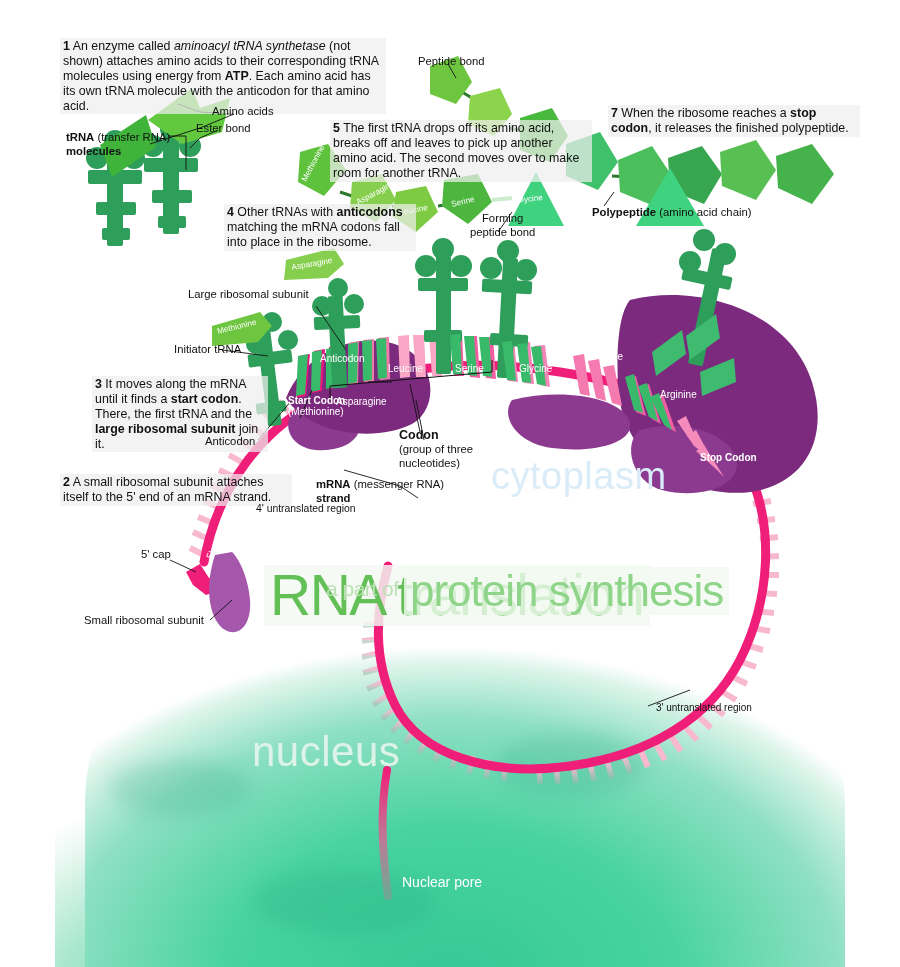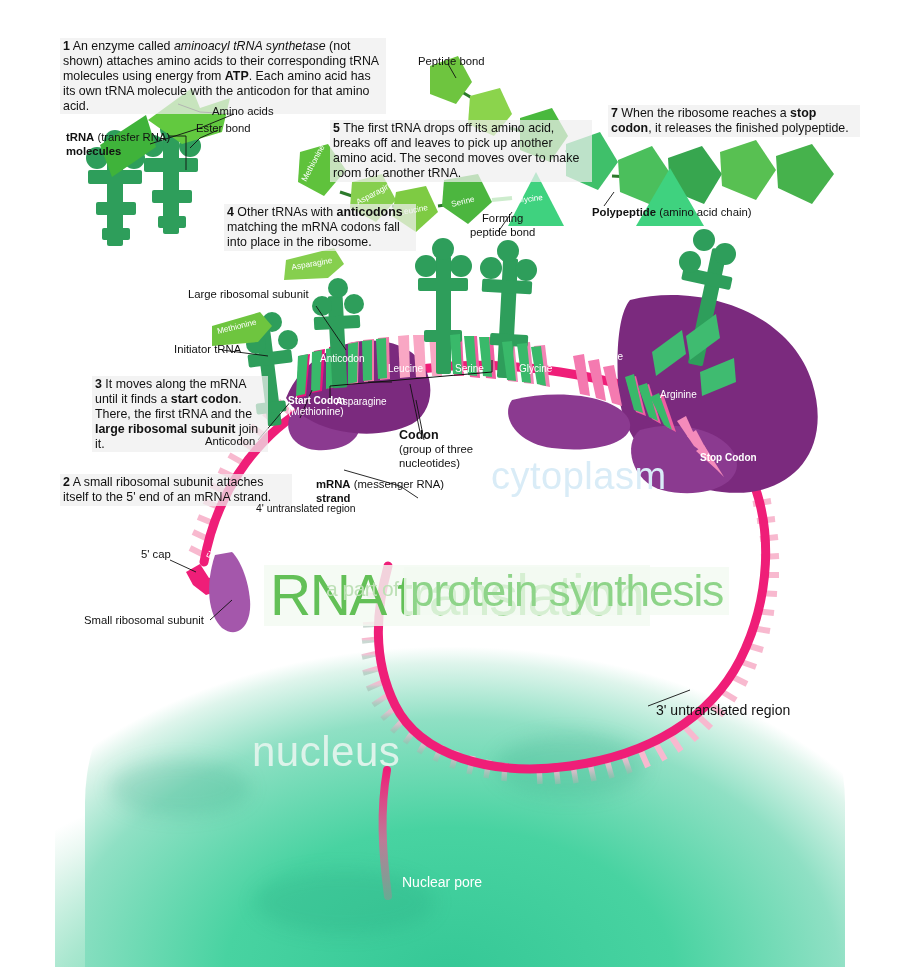--- a/index.html
+++ b/index.html
@@ -474,18 +474,18 @@
   <div class="lbl" style="left:399px;top:428px;text-align:left;width:96px;">
     <span class="lt" style="font-size:12.5px;">Codon</span><br>
     <span>(group of three</span><br>
     <span>nucleotides)</span>
   </div>
   <div class="lbl" style="left:316px;top:478px;">
     <span class="lt">mRNA</span><span class="sm"> (messenger RNA)</span><br>
     <span class="lt">strand</span>
   </div>
   <div class="lbl" style="left:256px;top:503px;font-size:10.4px;">4' untranslated region</div>
-  <div class="lbl" style="left:656px;top:702px;font-size:14px;">3' untranslated region</div>
+  <div class="lbl" style="left:656px;top:702px;font-size:10px;">3' untranslated region</div>
   <div class="lbl" style="left:141px;top:548px;">5' cap</div>
   <div class="lbl" style="left:84px;top:614px;">Small ribosomal subunit</div>
   <div class="lbl-w" style="left:402px;top:874px;font-size:14px;">Nuclear pore</div>
 
 </div>
 
 </body></html>

